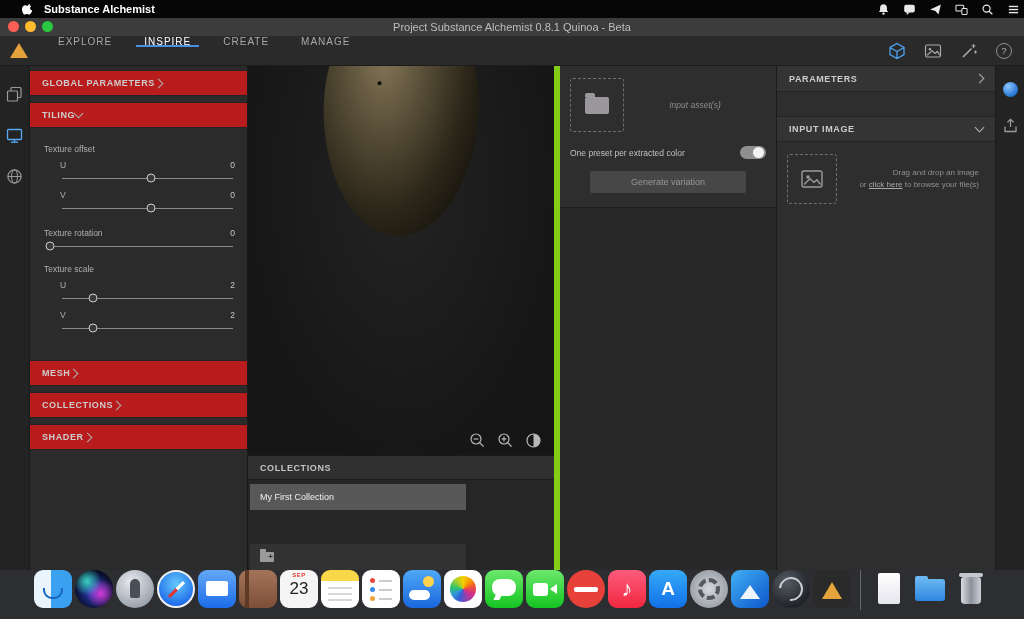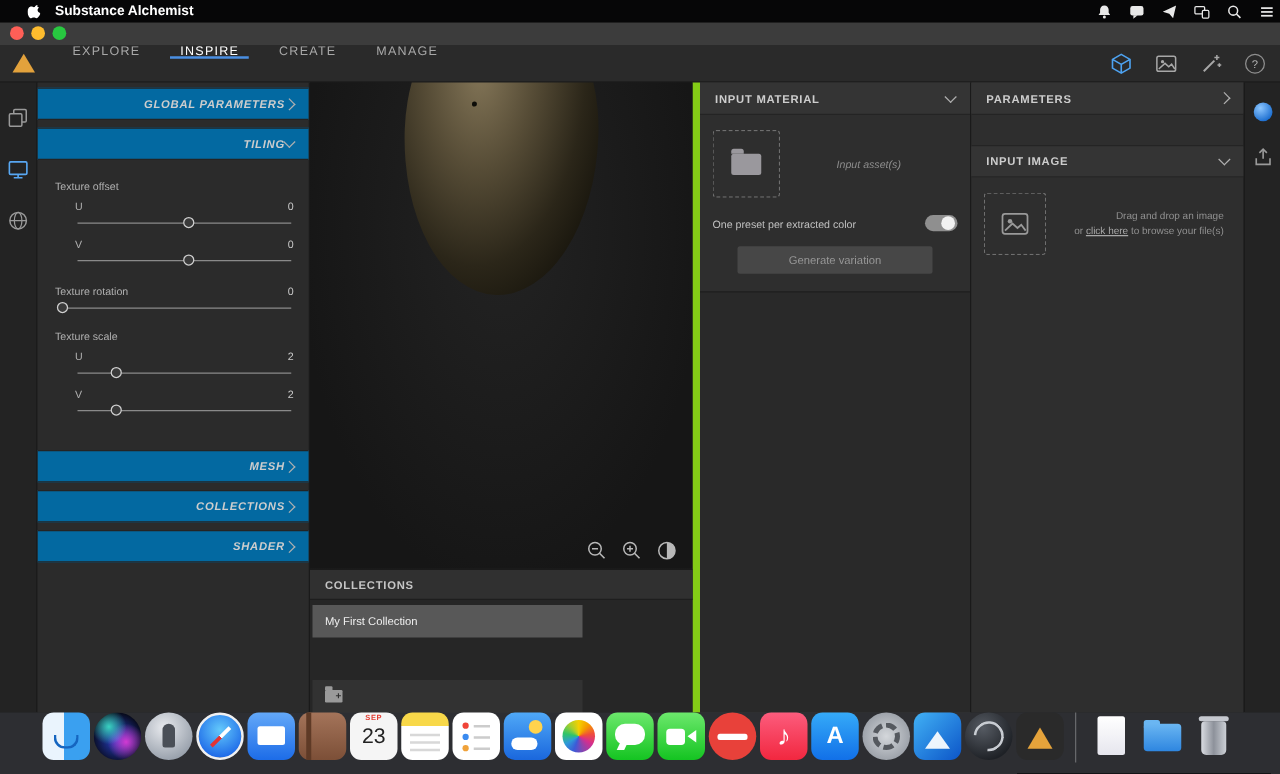--- a/index.html
+++ b/index.html
@@ -44,22 +44,22 @@
   .si{width:17px;height:17px;display:block;}
   .rightstrip{width:29px;background:#232323;display:flex;flex-direction:column;align-items:center;
     padding-top:16px;gap:20px;box-sizing:border-box;border-left:1px solid #1a1a1a;}
   .blue-ball{width:15px;height:15px;border-radius:50%;
     background:radial-gradient(circle at 35% 30%,#8cc6ff,#1d6fd0 75%);}
 
   
   .leftpanel{width:218px;background:#2b2b2b;border-right:1px solid #1a1a1a;box-sizing:border-box;
     padding-top:4px;overflow:hidden;}
   .sect{margin-bottom:6px;}
-  .sect-head{height:26px;background:#0369a1;display:flex;align-items:center;justify-content:flex-end;
-    padding:0 12px;border-top:1px solid #242424;border-bottom:1px solid #242424;box-sizing:border-box;font-style:italic;}
+  .sect-head{height:26px;background:#b91c1c;display:flex;align-items:center;justify-content:flex-start;
+    padding:0 12px;border-top:1px solid #242424;border-bottom:1px solid #242424;box-sizing:border-box;}
   .sect-head .lbl{font-size:9px;font-weight:bold;letter-spacing:.6px;color:#cdcdcd;}
   .chev{width:6px;height:6px;border-right:1.5px solid #b0b0b0;border-bottom:1.5px solid #b0b0b0;display:inline-block;}
   .chev-right{transform:rotate(-45deg);}
   .chev-down{transform:rotate(45deg);margin-top:-3px;}
   .tiling-body{padding:8px 12px 16px 14px;}
   .grouplab{font-size:8.5px;color:#b0b0b0;margin:8px 0 2px 0;display:flex;}
   .grouplab .pval{margin-left:auto;}
   .plabels{display:flex;font-size:8.5px;color:#b0b0b0;margin-top:6px;}
   .plabels.indent{padding-left:16px;}
   .pval{margin-left:auto;color:#c8c8c8;}
@@ -243,20 +243,21 @@
         </svg>
     </div>
   </div>
 
   <div class="titlebar">
     <div class="tl-group">
       <span class="tl tl-red"></span>
       <span class="tl tl-yellow"></span>
       <span class="tl tl-green"></span>
     </div>
+    <span class="wtitle">Project Substance Alchemist 0.8.1 Quinoa - Beta</span>
   </div>
 
   <div class="tabbar">
     <span class="alch-logo"></span>
     <div class="tabs">
       <div class="tab">EXPLORE</div>
       <div class="tab active">INSPIRE</div>
       <div class="tab">CREATE</div>
       <div class="tab">MANAGE</div>
     </div>
@@ -418,24 +419,20 @@
         <div class="coll-add">
           <span class="folder-shape">
             <span class="ftab"></span>
               <span class="fplus">+</span>
           </span>
         </div>
       </div>
     </div>
 
     <div class="inputmat">
-      <div class="im-head">
-        <span class="lbl">INPUT MATERIAL</span>
-        <span class="chev chev-down"></span>
-      </div>
       <div class="im-body">
         <div class="droprow">
           <div class="dropbox">
             <span class="folder-big">
                 <span class="ftab"></span>
               </span>
           </div>
           <div class="drophint">Input asset(s)</div>
         </div>
         <div class="presetrow">

